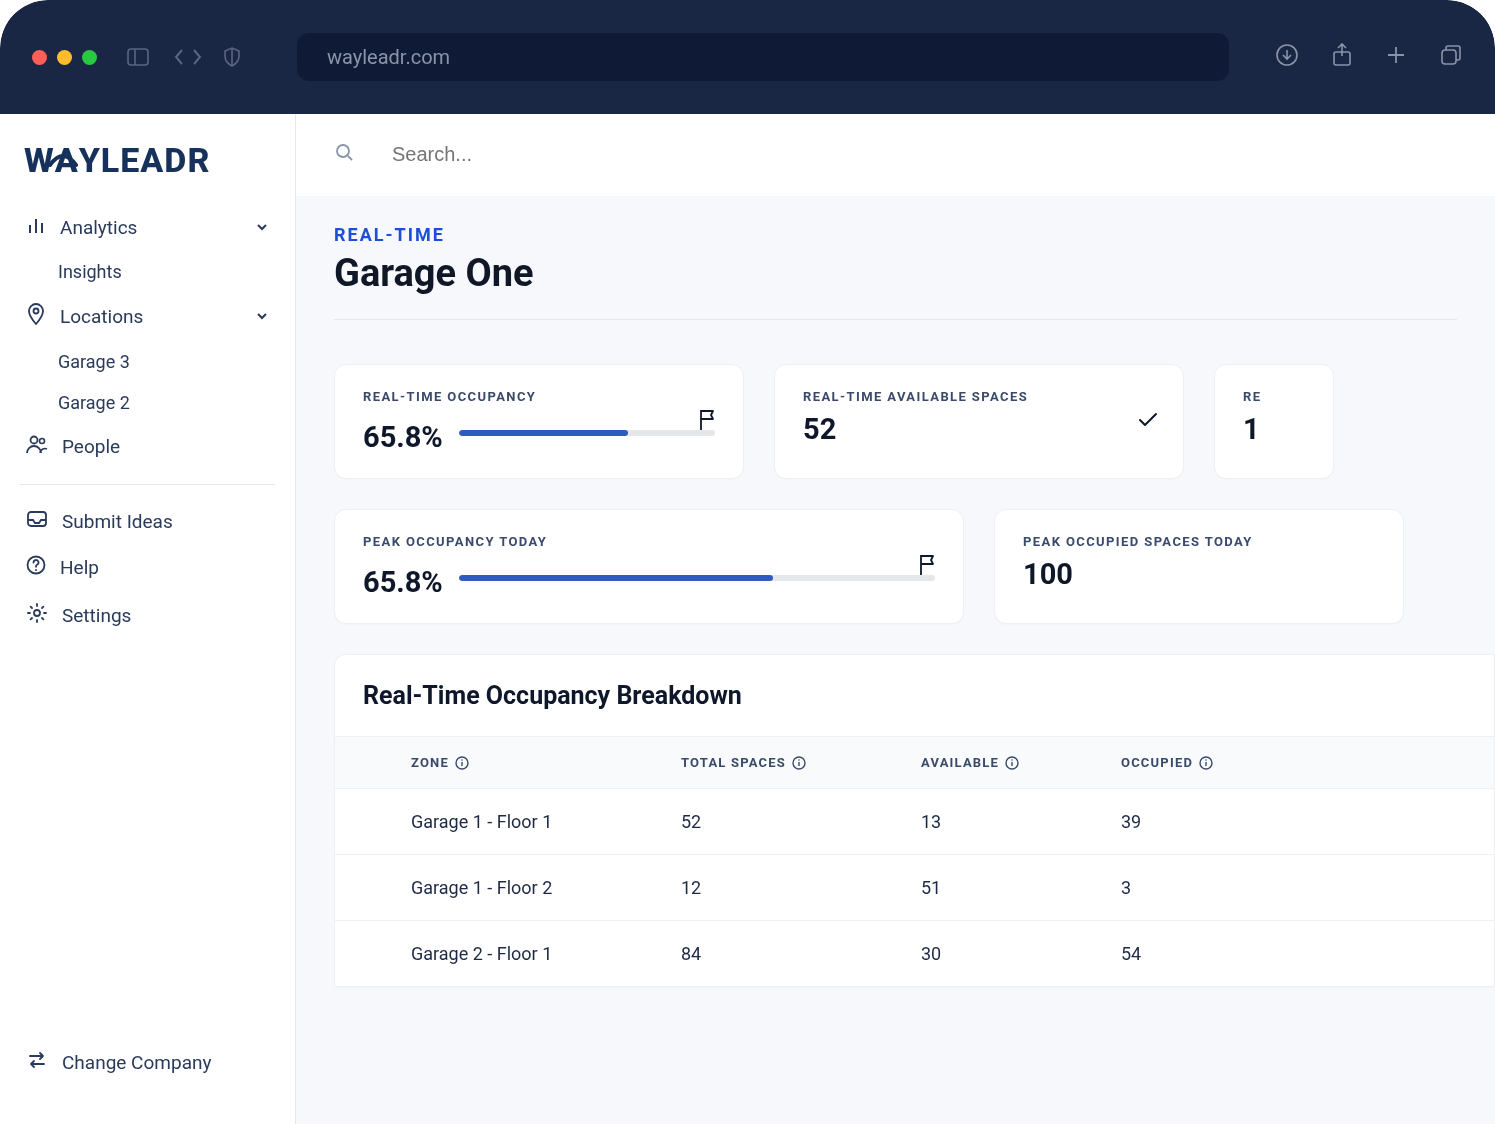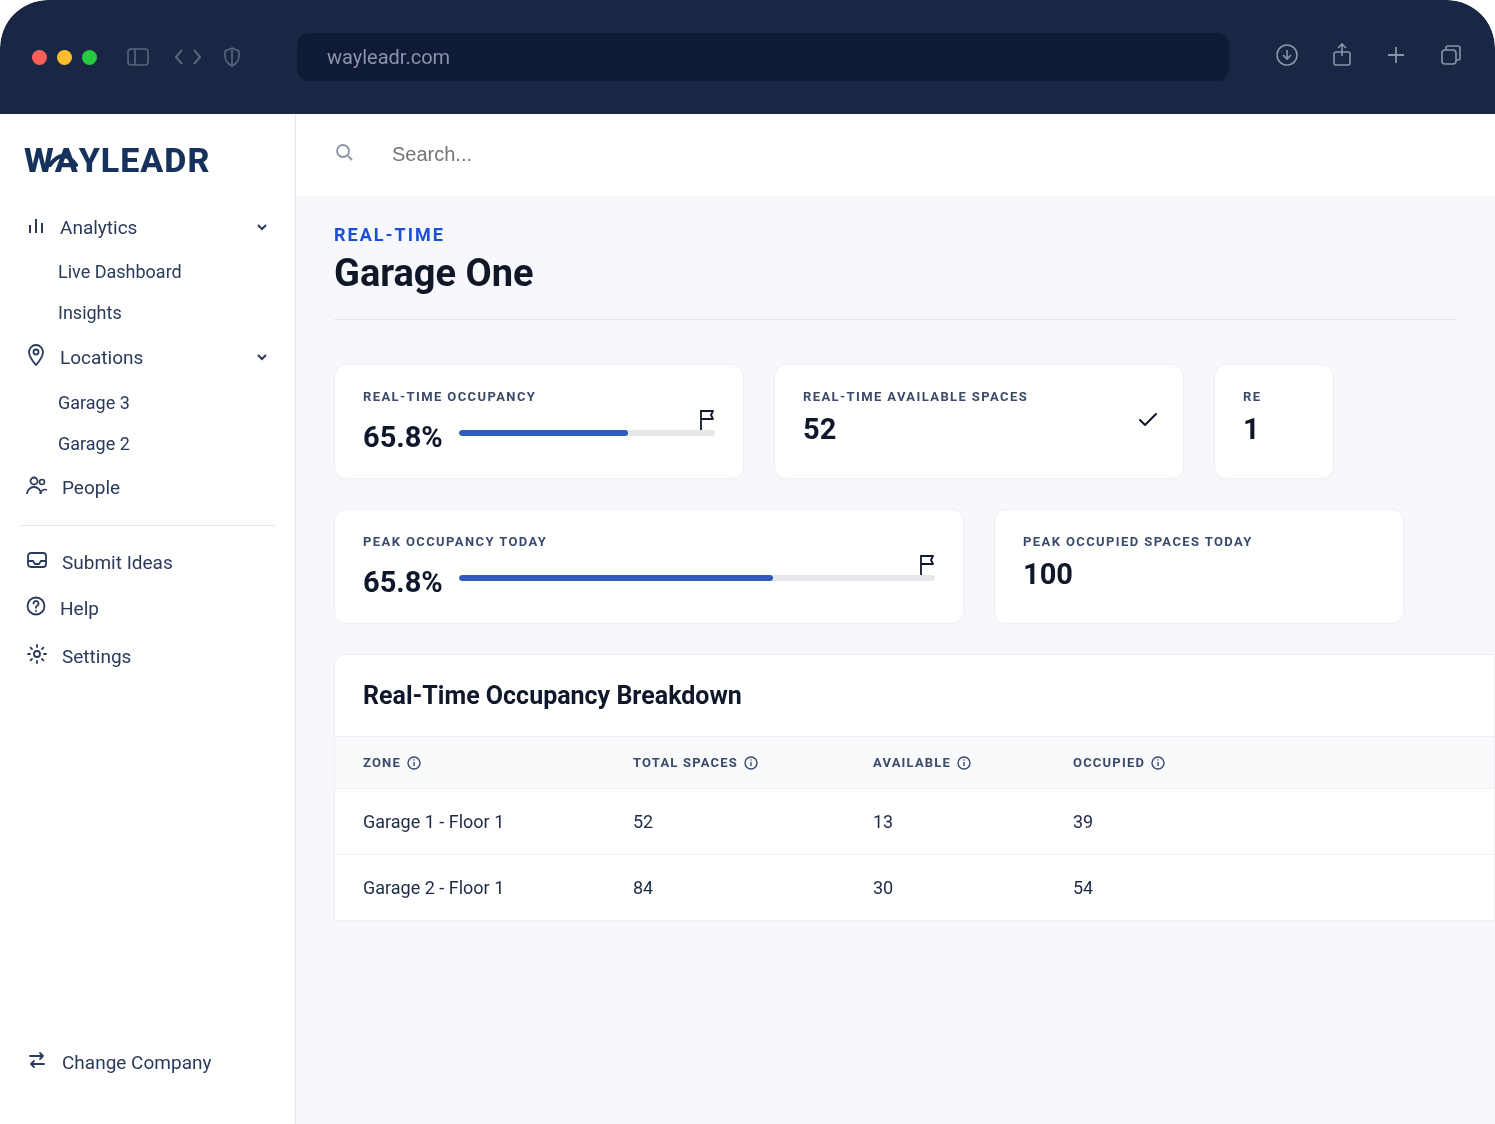--- a/index.html
+++ b/index.html
@@ -186,21 +186,21 @@
     border-bottom:1px solid #eef0f3;
     padding: 18px 28px;
   }
   .th {
     font-size:13px;
     letter-spacing:1.2px;
     font-weight:700;
     color:#3a4a6a;
     display:flex; align-items:center; gap:6px;
   }
-  .col-zone { width: 270px; }
+  .col-zone { width: 270px; margin-left: 48px; }
   .col-total { width: 240px; }
   .col-avail { width: 200px; }
   .col-occ { width: 200px; }
   .trow {
     display:flex;
     padding: 22px 28px;
     border-bottom:1px solid #eef0f3;
     color:#1e2a45;
     font-size:18px;
   }
@@ -285,21 +285,20 @@
       <span><svg width="20" height="20" viewBox="0 0 20 20">
             <line x1="4" y1="18" x2="4" y2="10" stroke="#2a3a5a" stroke-width="2"></line>
             <line x1="10" y1="18" x2="10" y2="4" stroke="#2a3a5a" stroke-width="2"></line>
             <line x1="16" y1="18" x2="16" y2="8" stroke="#2a3a5a" stroke-width="2"></line>
           </svg></span>
       <span>Analytics</span>
       <span class="chev"><svg width="14" height="14" viewBox="0 0 14 14">
             <polyline points="3,5 7,9 11,5" fill="none" stroke="#2a3a5a" stroke-width="2"></polyline>
           </svg></span>
     </div>
-    <div class="sub-item">Live Dashboard</div>
     <div class="sub-item">Insights</div>
 
     <div class="nav-item">
       <span><svg width="20" height="22" viewBox="0 0 20 22">
             <path d="M10 21 C10 21 3 13 3 8 a7 7 0 1 1 14 0 C17 13 10 21 10 21 Z" fill="none" stroke="#2a3a5a" stroke-width="1.8"></path>
             <circle cx="10" cy="8" r="2.5" fill="none" stroke="#2a3a5a" stroke-width="1.8"></circle>
           </svg></span>
       <span>Locations</span>
       <span class="chev"><svg width="14" height="14" viewBox="0 0 14 14">
             <polyline points="3,5 7,9 11,5" fill="none" stroke="#2a3a5a" stroke-width="2"></polyline>
@@ -458,20 +457,26 @@
                 </svg>
               </span>
             </div>
         </div>
         <div class="trow">
           <div class="col-zone">Garage 1 - Floor 1</div>
           <div class="col-total">52</div>
           <div class="col-avail">13</div>
           <div class="col-occ">39</div>
         </div>
+        <div class="trow">
+          <div class="col-zone">Garage 1 - Floor 2</div>
+          <div class="col-total">12</div>
+          <div class="col-avail">51</div>
+          <div class="col-occ">3</div>
+        </div>
         <div class="trow" style="border-bottom:none">
           <div class="col-zone">Garage 2 - Floor 1</div>
           <div class="col-total">84</div>
           <div class="col-avail">30</div>
           <div class="col-occ">54</div>
         </div>
       </div>
     </div>
   </main>
 

